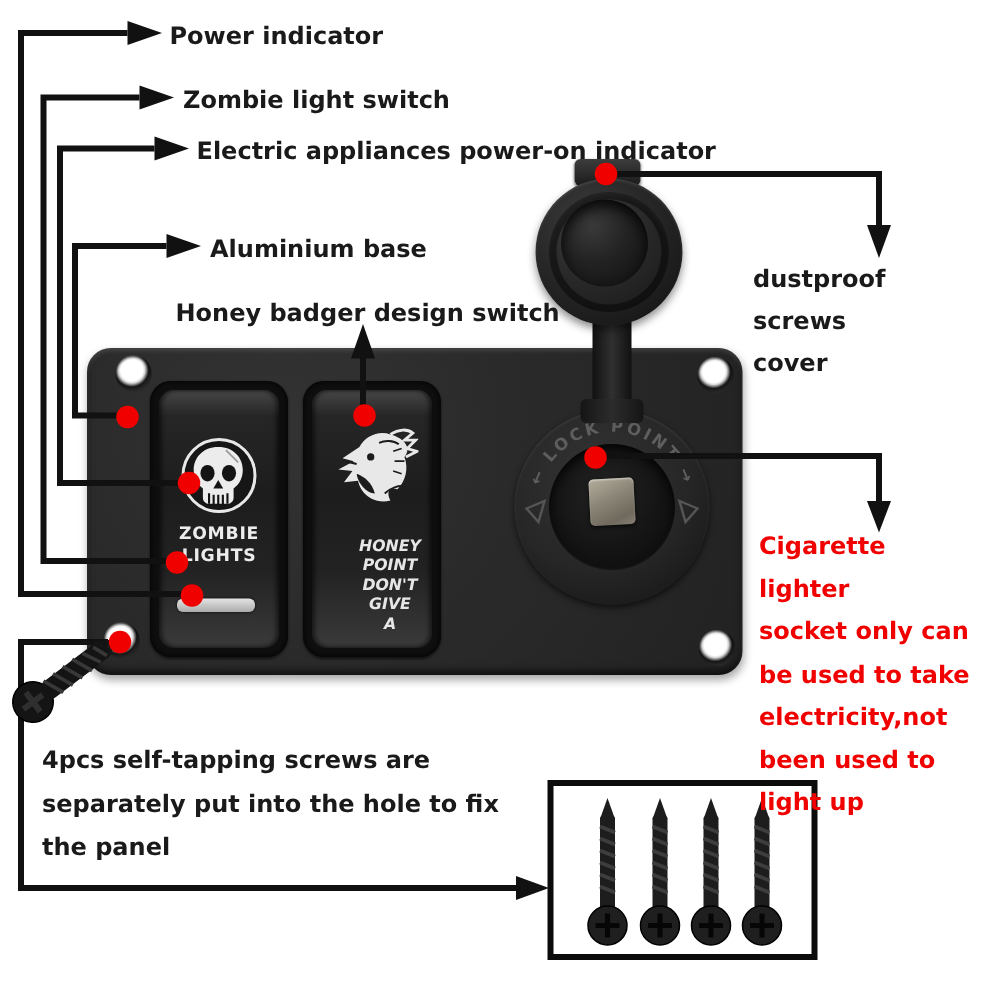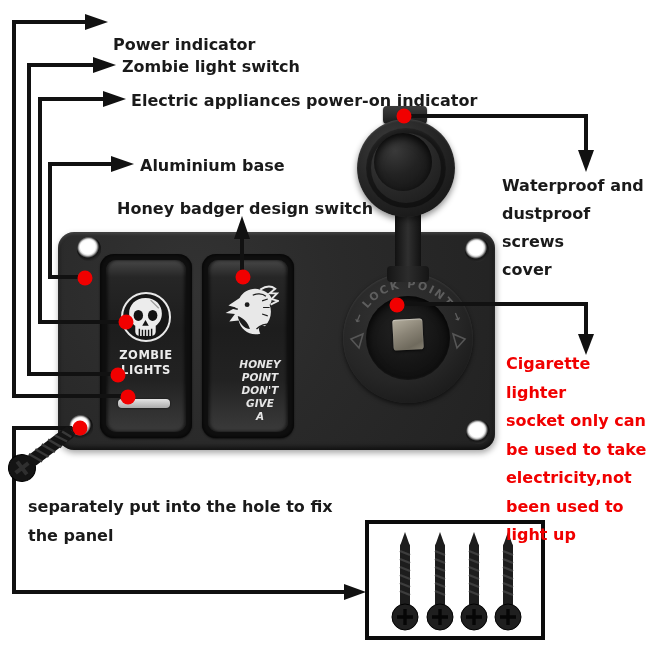--- a/index.html
+++ b/index.html
@@ -215,39 +215,39 @@
       <circle cx="118" cy="375" r="7.5"></circle>
       <circle cx="126" cy="322" r="7.5"></circle>
       <circle cx="85" cy="278" r="7.5"></circle>
       <circle cx="243" cy="277" r="7.5"></circle>
       <circle cx="404" cy="116" r="7.5"></circle>
       <circle cx="397" cy="305" r="7.5"></circle>
       <circle cx="80" cy="428" r="7.5"></circle>
     </g>
   </svg>
 
-  <div class="lbl" style="left:113px;top:14px;margin-top:21px;">Power indicator</div>
+  <div class="lbl" style="left:113px;top:14px;">Power indicator</div>
   <div class="lbl" style="left:122px;top:57px;">Zombie light switch</div>
   <div class="lbl" style="left:131px;top:91px;">Electric appliances power-on indicator</div>
   <div class="lbl" style="left:140px;top:156px;">Aluminium base</div>
   <div class="lbl lbl-center" style="left:117px;top:199px;width:250px;">Honey badger design switch</div>
 
   <div class="lbl-multi" style="left:502px;top:172px;">
-    <div>Waterproof and</div>
     <div>dustproof screws</div>
     <div>cover</div>
   </div>
 
   <div class="lbl-red" style="left:506px;top:350px;">
     <div>Cigarette lighter</div>
     <div>socket only can</div>
     <div>be used to take</div>
     <div>electricity,not</div>
     <div>been used to</div>
     <div>light up</div>
   </div>
 
   <div class="lbl-note" style="left:28px;top:492px;">
+    <div>4pcs self-tapping screws are</div>
     <div>separately put into the hole to fix</div>
     <div>the panel</div>
   </div>
 
 </div>
 
 </body></html>

